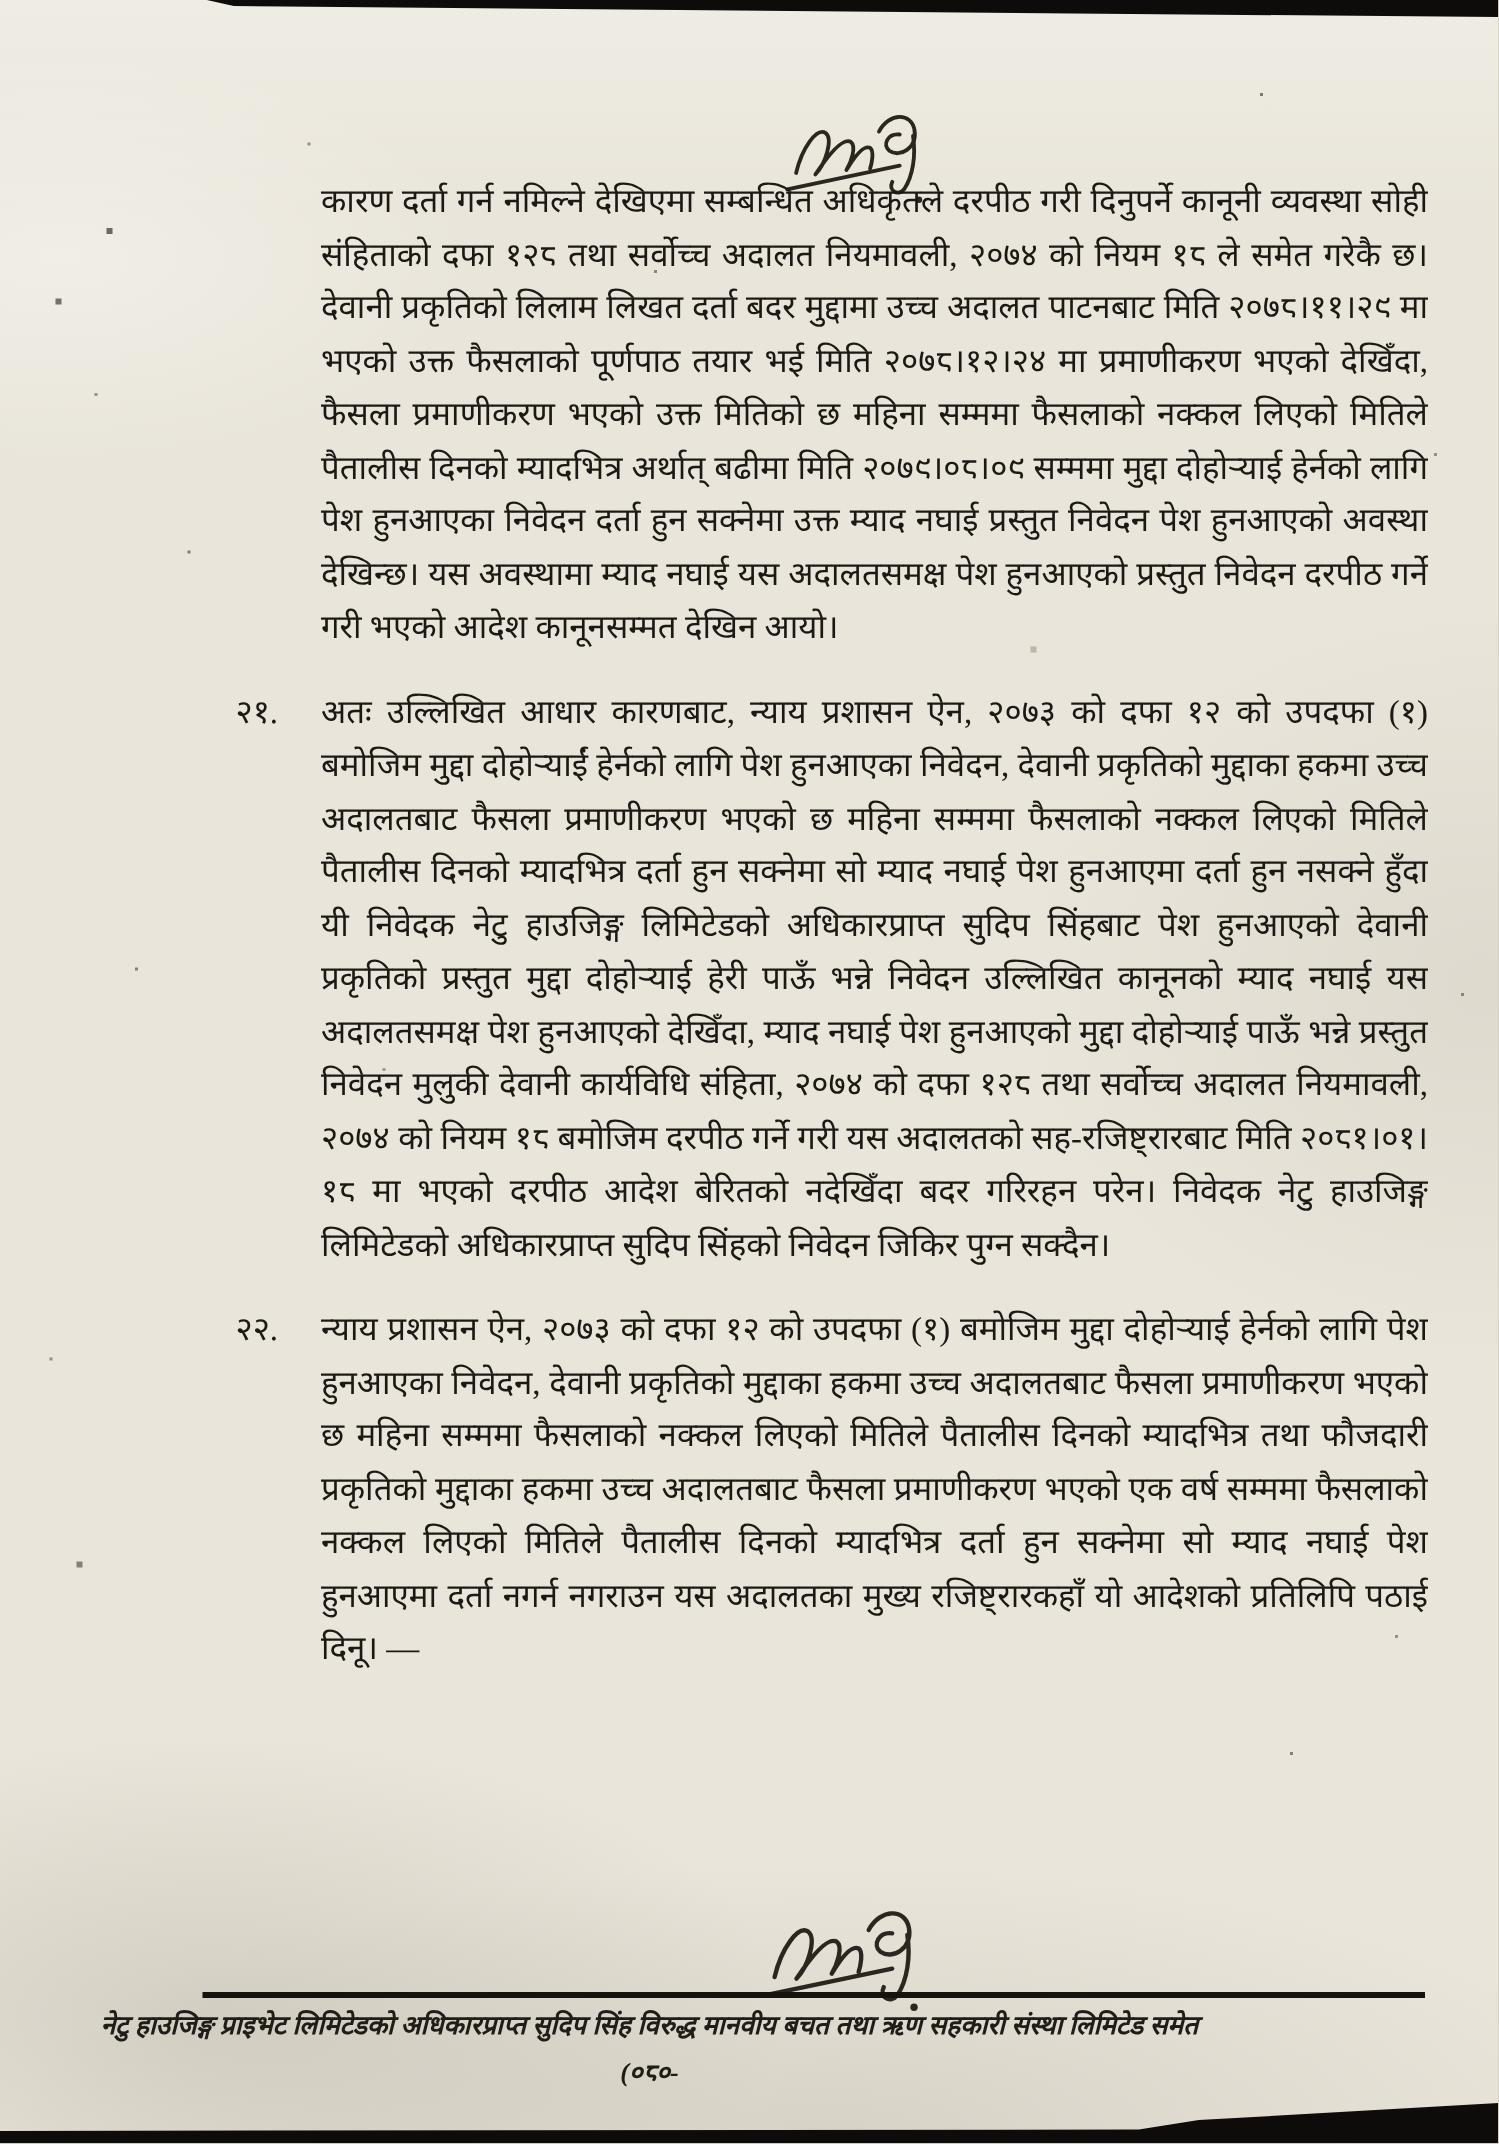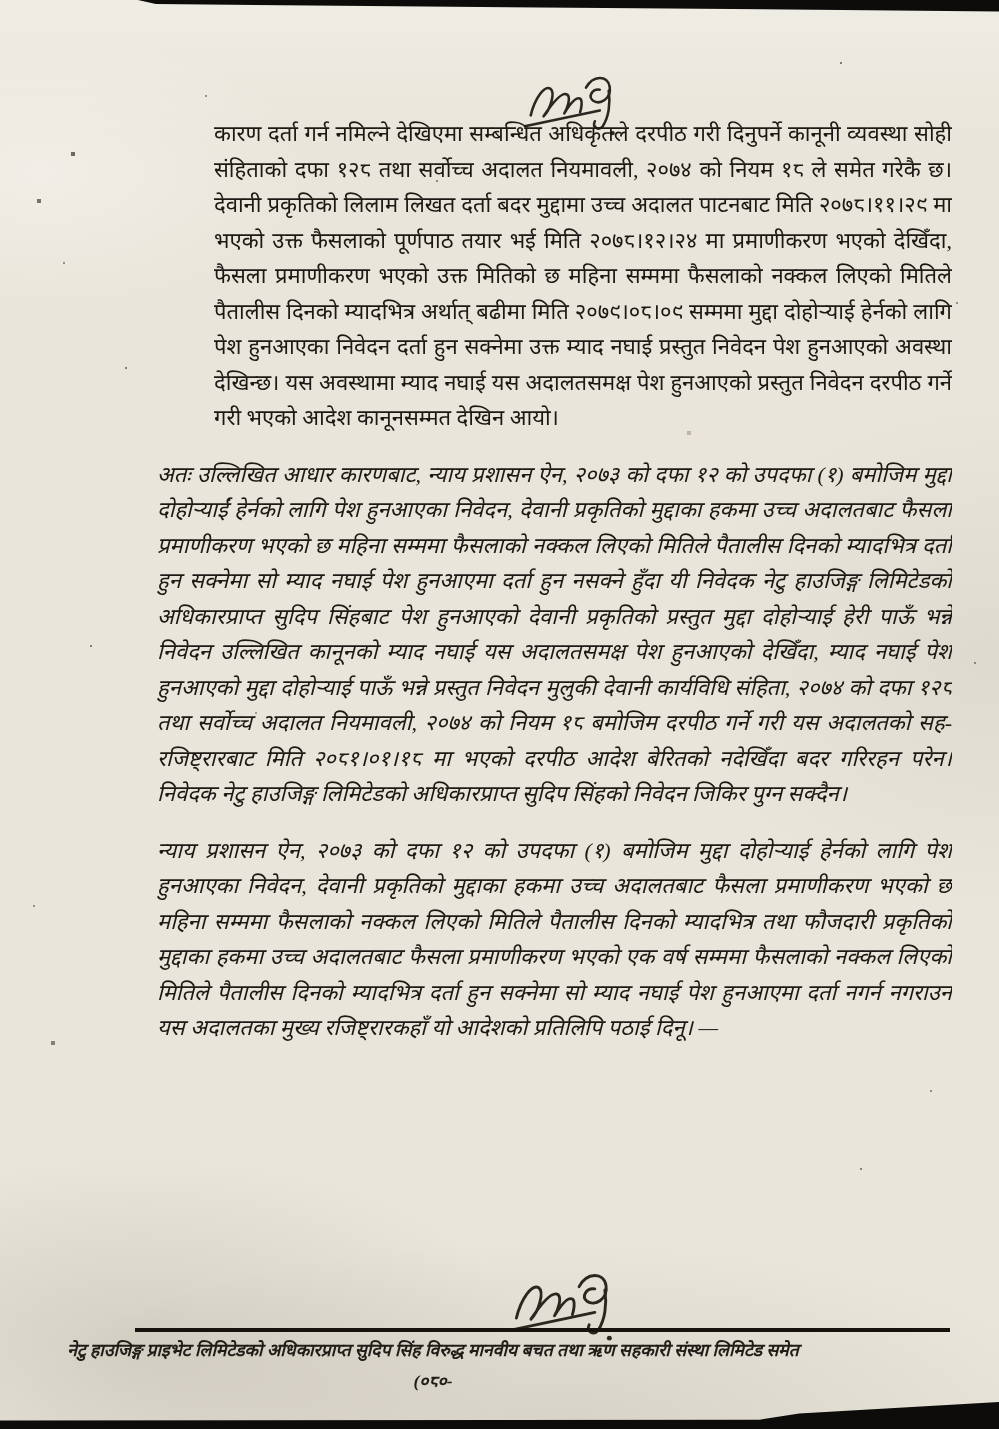--- a/index.html
+++ b/index.html
@@ -34,21 +34,21 @@
   .content{
     position:absolute;left:145px;top:116px;width:795px;
     max-height:1200px;overflow:hidden;
     font-size:22px;line-height:35.5px;
     color:#1c1915;
     margin-left:12px;
   }
   .intro{margin:0 0 0 57px;text-align:justify;}
   .para{display:flex;margin-top:21px;}
   .pnum{width:57px;flex:0 0 57px;}
-  .ptext{flex:1;margin:0;text-align:justify;font-style:italic;}
+  .ptext{flex:1;margin:0;text-align:justify;}
   
   .sig{position:absolute;}
   .sig-top{left:520px;top:66px;width:130px;height:74px;}
   .sig-bottom{left:505px;top:1262px;width:146px;height:84px;}
   .sig path, .sig line{stroke:#2b2620;stroke-width:2.6;fill:none;stroke-linecap:round;stroke-linejoin:round;}
   .sig circle{fill:#2b2620;}
   
   .footer{position:absolute;left:0;top:1328px;width:866px;}
   .footer-rule{margin-left:135px;width:815px;height:3.5px;background:#16130f;}
   .footer-text{
@@ -96,24 +96,26 @@
         <circle cx="93" cy="68" r="2.2"></circle>
       </g>
     </defs>
     <use href="#sig-glyph"></use>
   </svg>
 
   <div class="content">
     <p class="intro">कारण दर्ता गर्न नमिल्ने देखिएमा सम्बन्धित अधिकृतले दरपीठ गरी दिनुपर्ने कानूनी व्यवस्था सोही संहिताको दफा १२८ तथा सर्वोच्च अदालत नियमावली, २०७४ को नियम १८ ले समेत गरेकै छ। देवानी प्रकृतिको लिलाम लिखत दर्ता बदर मुद्दामा उच्च अदालत पाटनबाट मिति २०७८।११।२९ मा भएको उक्त फैसलाको पूर्णपाठ तयार भई मिति २०७८।१२।२४ मा प्रमाणीकरण भएको देखिँदा, फैसला प्रमाणीकरण भएको उक्त मितिको छ महिना सम्ममा फैसलाको नक्कल लिएको मितिले पैतालीस दिनको म्यादभित्र अर्थात् बढीमा मिति २०७९।०८।०९ सम्ममा मुद्दा दोहोऱ्याई हेर्नको लागि पेश हुनआएका निवेदन दर्ता हुन सक्नेमा उक्त म्याद नघाई प्रस्तुत निवेदन पेश हुनआएको अवस्था देखिन्छ। यस अवस्थामा म्याद नघाई यस अदालतसमक्ष पेश हुनआएको प्रस्तुत निवेदन दरपीठ गर्ने गरी भएको आदेश कानूनसम्मत देखिन आयो।</p>
 
     <div class="para">
+      <span class="pnum">२१.</span>
       <p class="ptext">अतः उल्लिखित आधार कारणबाट, न्याय प्रशासन ऐन, २०७३ को दफा १२ को उपदफा (१) बमोजिम मुद्दा दोहोऱ्याईं हेर्नको लागि पेश हुनआएका निवेदन, देवानी प्रकृतिको मुद्दाका हकमा उच्च अदालतबाट फैसला प्रमाणीकरण भएको छ महिना सम्ममा फैसलाको नक्कल लिएको मितिले पैतालीस दिनको म्यादभित्र दर्ता हुन सक्नेमा सो म्याद नघाई पेश हुनआएमा दर्ता हुन नसक्ने हुँदा यी निवेदक नेटु हाउजिङ्ग लिमिटेडको अधिकारप्राप्त सुदिप सिंहबाट पेश हुनआएको देवानी प्रकृतिको प्रस्तुत मुद्दा दोहोऱ्याई हेरी पाऊँ भन्ने निवेदन उल्लिखित कानूनको म्याद नघाई यस अदालतसमक्ष पेश हुनआएको देखिँदा, म्याद नघाई पेश हुनआएको मुद्दा दोहोऱ्याई पाऊँ भन्ने प्रस्तुत निवेदन मुलुकी देवानी कार्यविधि संहिता, २०७४ को दफा १२८ तथा सर्वोच्च अदालत नियमावली, २०७४ को नियम १८ बमोजिम दरपीठ गर्ने गरी यस अदालतको सह-रजिष्ट्रारबाट मिति २०८१।०१।१८ मा भएको दरपीठ आदेश बेरितको नदेखिँदा बदर गरिरहन परेन। निवेदक नेटु हाउजिङ्ग लिमिटेडको अधिकारप्राप्त सुदिप सिंहको निवेदन जिकिर पुग्न सक्दैन।</p>
     </div>
 
     <div class="para">
+      <span class="pnum">२२.</span>
       <p class="ptext">न्याय प्रशासन ऐन, २०७३ को दफा १२ को उपदफा (१) बमोजिम मुद्दा दोहोऱ्याई हेर्नको लागि पेश हुनआएका निवेदन, देवानी प्रकृतिको मुद्दाका हकमा उच्च अदालतबाट फैसला प्रमाणीकरण भएको छ महिना सम्ममा फैसलाको नक्कल लिएको मितिले पैतालीस दिनको म्यादभित्र तथा फौजदारी प्रकृतिको मुद्दाका हकमा उच्च अदालतबाट फैसला प्रमाणीकरण भएको एक वर्ष सम्ममा फैसलाको नक्कल लिएको मितिले पैतालीस दिनको म्यादभित्र दर्ता हुन सक्नेमा सो म्याद नघाई पेश हुनआएमा दर्ता नगर्न नगराउन यस अदालतका मुख्य रजिष्ट्रारकहाँ यो आदेशको प्रतिलिपि पठाई दिनू। —</p>
     </div>
   </div>
 
   <svg class="sig sig-bottom" viewBox="0 0 130 75" aria-hidden="true">
     <use href="#sig-glyph"></use>
   </svg>
 
   <div class="footer">
     <div class="footer-rule"></div>

